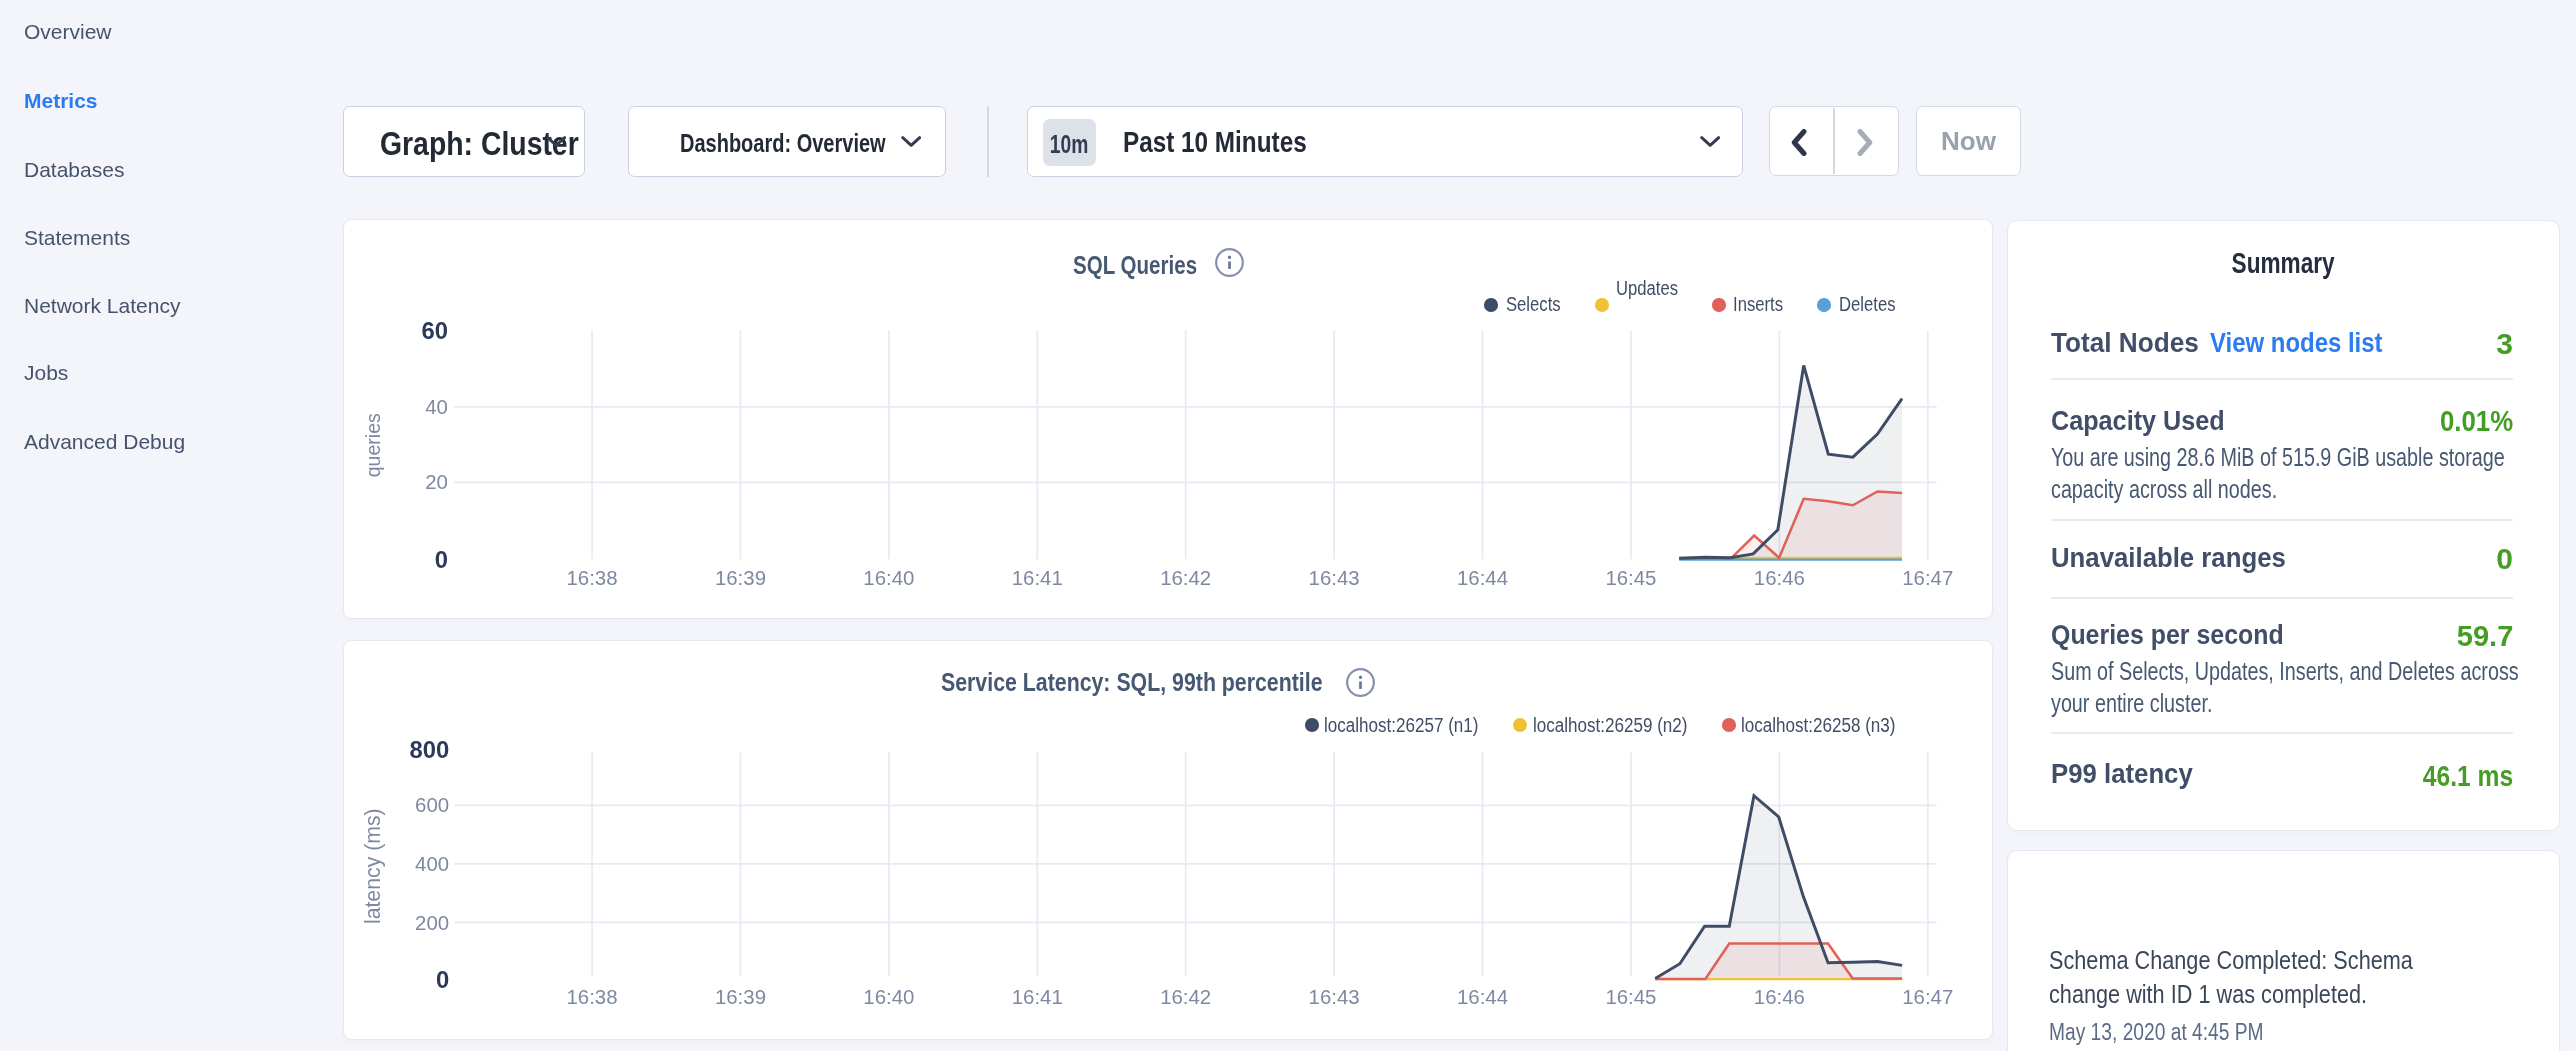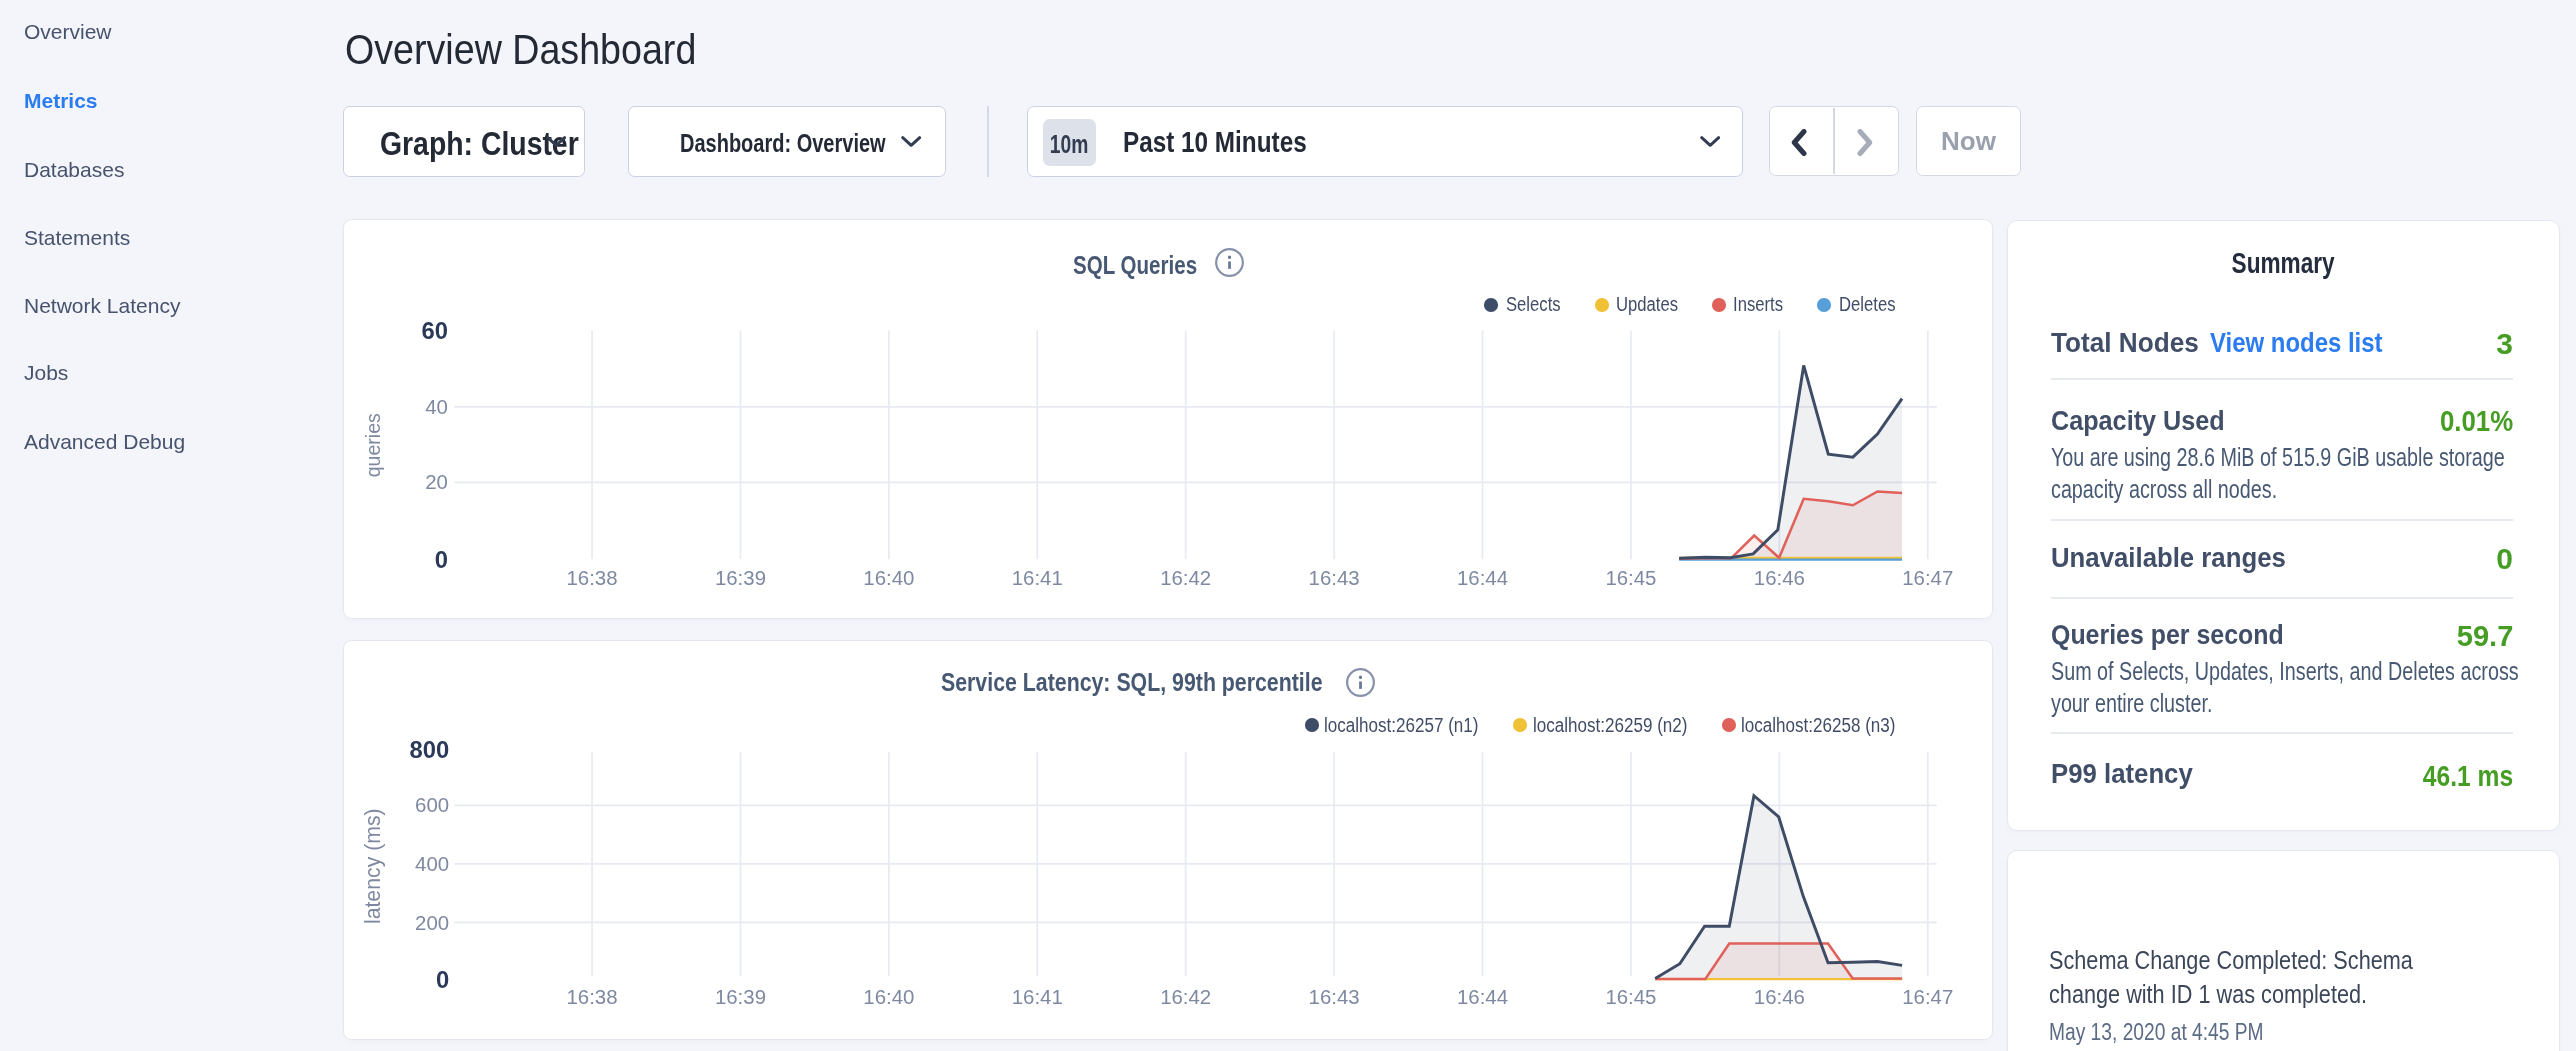--- a/index.html
+++ b/index.html
@@ -24,21 +24,20 @@
 <div id="page">
 
   <div class="navitem" style="top:21px;">Overview</div>
   <div class="navitem" style="top:90px; color:#2b7cf0; font-weight:bold;">Metrics</div>
   <div class="navitem" style="top:159px;">Databases</div>
   <div class="navitem" style="top:227px;">Statements</div>
   <div class="navitem" style="top:295px;">Network Latency</div>
   <div class="navitem" style="top:362px;">Jobs</div>
   <div class="navitem" style="top:431px;">Advanced Debug</div>
 
-  <div class="abs" style="left:345px; top:27.6px; font-size:43px; line-height:43px; color:#242a35;"><span class="cx" style="transform:scaleX(.875);">Overview Dashboard</span></div>
 
   <div class="ctl" style="left:343px; top:106px; width:242px; height:71px;"></div>
   <div class="abs" style="left:380px; top:131px; font-size:33px; line-height:25px; font-weight:bold; color:#242a35;"><span class="cx" style="transform:scaleX(.86);">Graph: Cluster</span></div>
   <svg class="abs" style="left:546px; top:136px;" width="20.4" height="11" viewBox="0 0 24 13">
       <polyline points="2,2 12,11 22,2" fill="none" stroke="#323d52" stroke-width="3.5" stroke-linecap="round" stroke-linejoin="round"></polyline>
     </svg>
 
   <div class="ctl" style="left:628px; top:106px; width:318px; height:71px;"></div>
   <div class="abs" style="left:680px; top:131px; font-size:25px; line-height:25px; font-weight:bold; color:#242a35;"><span class="cx" style="transform:scaleX(.80);">Dashboard: Overview</span></div>
   <svg class="abs" style="left:901px; top:136px;" width="20.4" height="11" viewBox="0 0 24 13">
@@ -69,21 +68,21 @@
   <div class="card" id="card1" style="left:343px; top:219px; width:1650px; height:400px;">
     <div class="abs" style="left:729px; top:32px; font-size:26px; line-height:26px; font-weight:bold; color:#475872;"><span class="cx" style="transform:scaleX(.79);">SQL Queries</span></div>
     <svg class="abs" style="left:870px; top:27px;" width="31" height="31" viewBox="0 0 36 36">
       <circle cx="18" cy="18" r="15.5" fill="none" stroke="#8791ab" stroke-width="2.6"></circle>
       <line x1="18" y1="11.6" x2="18" y2="12.2" stroke="#6a7895" stroke-width="3.6" stroke-linecap="round"></line>
       <line x1="18" y1="16.8" x2="18" y2="25.4" stroke="#6a7895" stroke-width="3.2"></line>
     </svg>
     <span class="legdot" style="left:1140px; top:78px; background:#3d4d68;"></span>
     <div class="leglbl" style="left:1162px; top:75px;"><span class="cx" style="transform:scaleX(.85);">Selects</span></div>
     <span class="legdot" style="left:1251px; top:78px; background:#f1c135;"></span>
-    <div class="leglbl" style="left:1272px; top:75px;"><span class="cx" style="transform:scaleX(.85);">Updates</span></div>
+    <div class="leglbl" style="left:1272px; top:59px;"><span class="cx" style="transform:scaleX(.85);">Updates</span></div>
     <span class="legdot" style="left:1368px; top:78px; background:#e0605a;"></span>
     <div class="leglbl" style="left:1389px; top:75px;"><span class="cx" style="transform:scaleX(.85);">Inserts</span></div>
     <span class="legdot" style="left:1473px; top:78px; background:#569fd9;"></span>
     <div class="leglbl" style="left:1495px; top:75px;"><span class="cx" style="transform:scaleX(.85);">Deletes</span></div>
     <svg class="abs" style="left:-1.7px; top:-1.7px;" width="1650" height="400" viewBox="0 0 1940 470">
       <g transform="translate(-2,-2)">
       <g stroke="#e7eaf2" stroke-width="2">
         <line x1="296.0" y1="134" x2="296.0" y2="403"></line>
         <line x1="470.5" y1="134" x2="470.5" y2="403"></line>
         <line x1="645.0" y1="134" x2="645.0" y2="403"></line>

